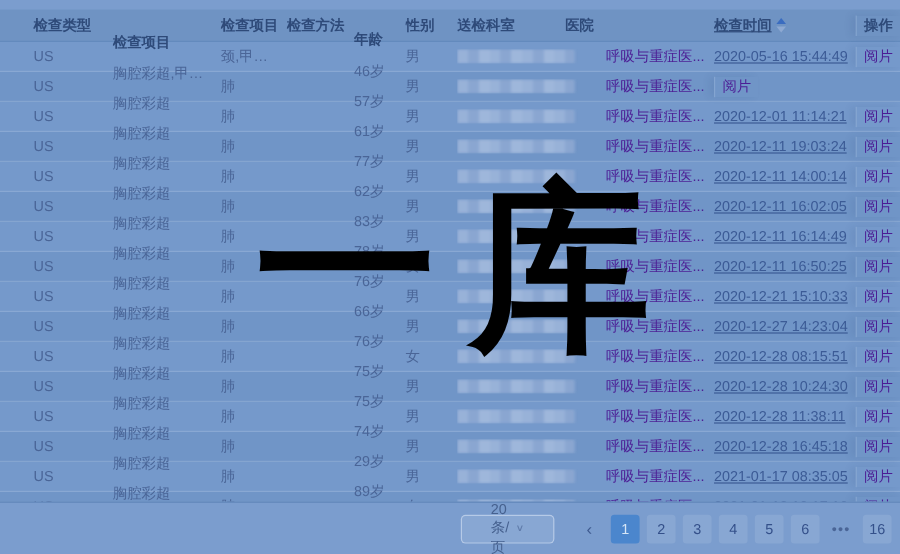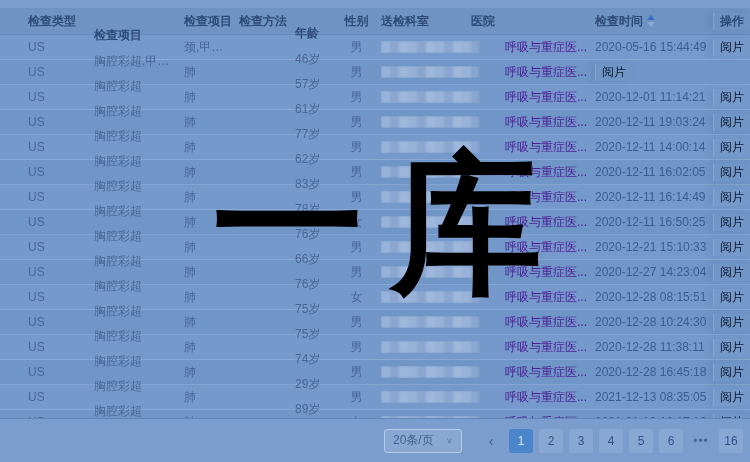--- a/index.html
+++ b/index.html
@@ -25,35 +25,35 @@
     border-bottom:1px solid rgba(190,208,235,0.28);
     background:#7599cb;
   }
   .trow:nth-child(even){background:#7095c7;}
   .cell{flex:0 0 auto;overflow:hidden;white-space:nowrap;text-overflow:ellipsis;box-sizing:border-box;padding-right:6px;}
   .c0{width:94px;padding-left:28px;}
   .c1{width:90px;margin-top:28px;}
   .c2{width:55px;}
   .c3{width:56px;}
   .c4{width:43px;margin-top:24px;}
-  .c5{width:43px;text-align:center;}
+  .c5{width:43px;}
   .c6{width:124px;}
   .c7{width:90px;}
-  .c8{width:118px;color:#3c5b96;}
+  .c8{width:118px;color:#3c5b96;text-decoration:underline;}
   .c9{width:37px;border-left:1px solid rgba(150,178,216,0.55);padding-left:6px;
       box-shadow:-4px 0 6px rgba(40,70,120,0.10);}
   .thead .cell{color:#2e4a79;}
   .thead .c8{color:#2e4a79;cursor:pointer;}
   .hospital-blur{
     width:98px;height:12px;border-radius:1px;
     background:repeating-linear-gradient(90deg,#9db5da 0 9px,#8da8d2 9px 18px,#a4bbdd 18px 27px);
     filter:blur(1.3px);opacity:0.9;
   }
   .dept{color:#4c1d95;}
-  .action-link{color:#0f172a;cursor:pointer;}
+  .action-link{color:#4c1d95;cursor:pointer;}
   .sort-carets{display:inline-flex;flex-direction:column;vertical-align:middle;margin-left:4px;line-height:4px;}
   .caret{width:0;height:0;border-left:4px solid transparent;border-right:4px solid transparent;}
   .caret.up{border-bottom:5px solid #3a6cc0;margin-bottom:2px;}
   .caret.down{border-top:5px solid #8ea9d2;}
 
   
   .watermark{
     position:absolute;left:212px;top:148px;
     font-size:152px;font-weight:bold;color:#000000;
     letter-spacing:26px;line-height:1;white-space:nowrap;
@@ -63,21 +63,21 @@
   
   .pagination{
     position:absolute;left:0;right:0;top:418px;height:44px;
     background:#7b9dce;border-top:1px solid #6287ba;
     display:flex;align-items:center;justify-content:flex-end;
     padding-right:4px;box-sizing:border-box;
     font-size:12px;color:#34508a;
   }
   .page-size-select{
     display:flex;align-items:center;justify-content:space-between;
-    width:78px;height:24px;padding:0 8px;box-sizing:border-box;
+    width:78px;height:24px;padding:0 24px;box-sizing:border-box;
     border:1px solid rgba(220,232,248,0.55);border-radius:4px;
     background:rgba(255,255,255,0.10);color:#46618f;cursor:pointer;margin-right:14px;
   }
   .chev{color:#607cab;font-size:10px;transform:scaleY(0.8);}
   .pg-btn{
     min-width:24px;height:24px;line-height:24px;text-align:center;
     border-radius:3px;background:rgba(255,255,255,0.10);
     margin:0 3px;cursor:pointer;
   }
   .pg-prev{background:transparent;color:#3e5a8f;font-size:14px;}
@@ -305,21 +305,21 @@
           <div class="cell c0">US</div>
           <div class="cell c1">胸腔彩超</div>
           <div class="cell c2">肺</div>
           <div class="cell c3"></div>
           <div class="cell c4">89岁</div>
           <div class="cell c5">男</div>
           <div class="cell c6">
             <div class="hospital-blur"></div>
           </div>
           <div class="cell c7 dept">呼吸与重症医...</div>
-          <div class="cell c8">2021-12-13 08:35:05</div>
+          <div class="cell c8">2021-01-17 08:35:05</div>
           <div class="cell c9"><span class="action-link">阅片</span></div>
         </div>
         <div class="trow">
           <div class="cell c0">US</div>
           <div class="cell c1">胸腔彩超</div>
           <div class="cell c2">肺</div>
           <div class="cell c3"></div>
           <div class="cell c4">75岁</div>
           <div class="cell c5">女</div>
           <div class="cell c6">

